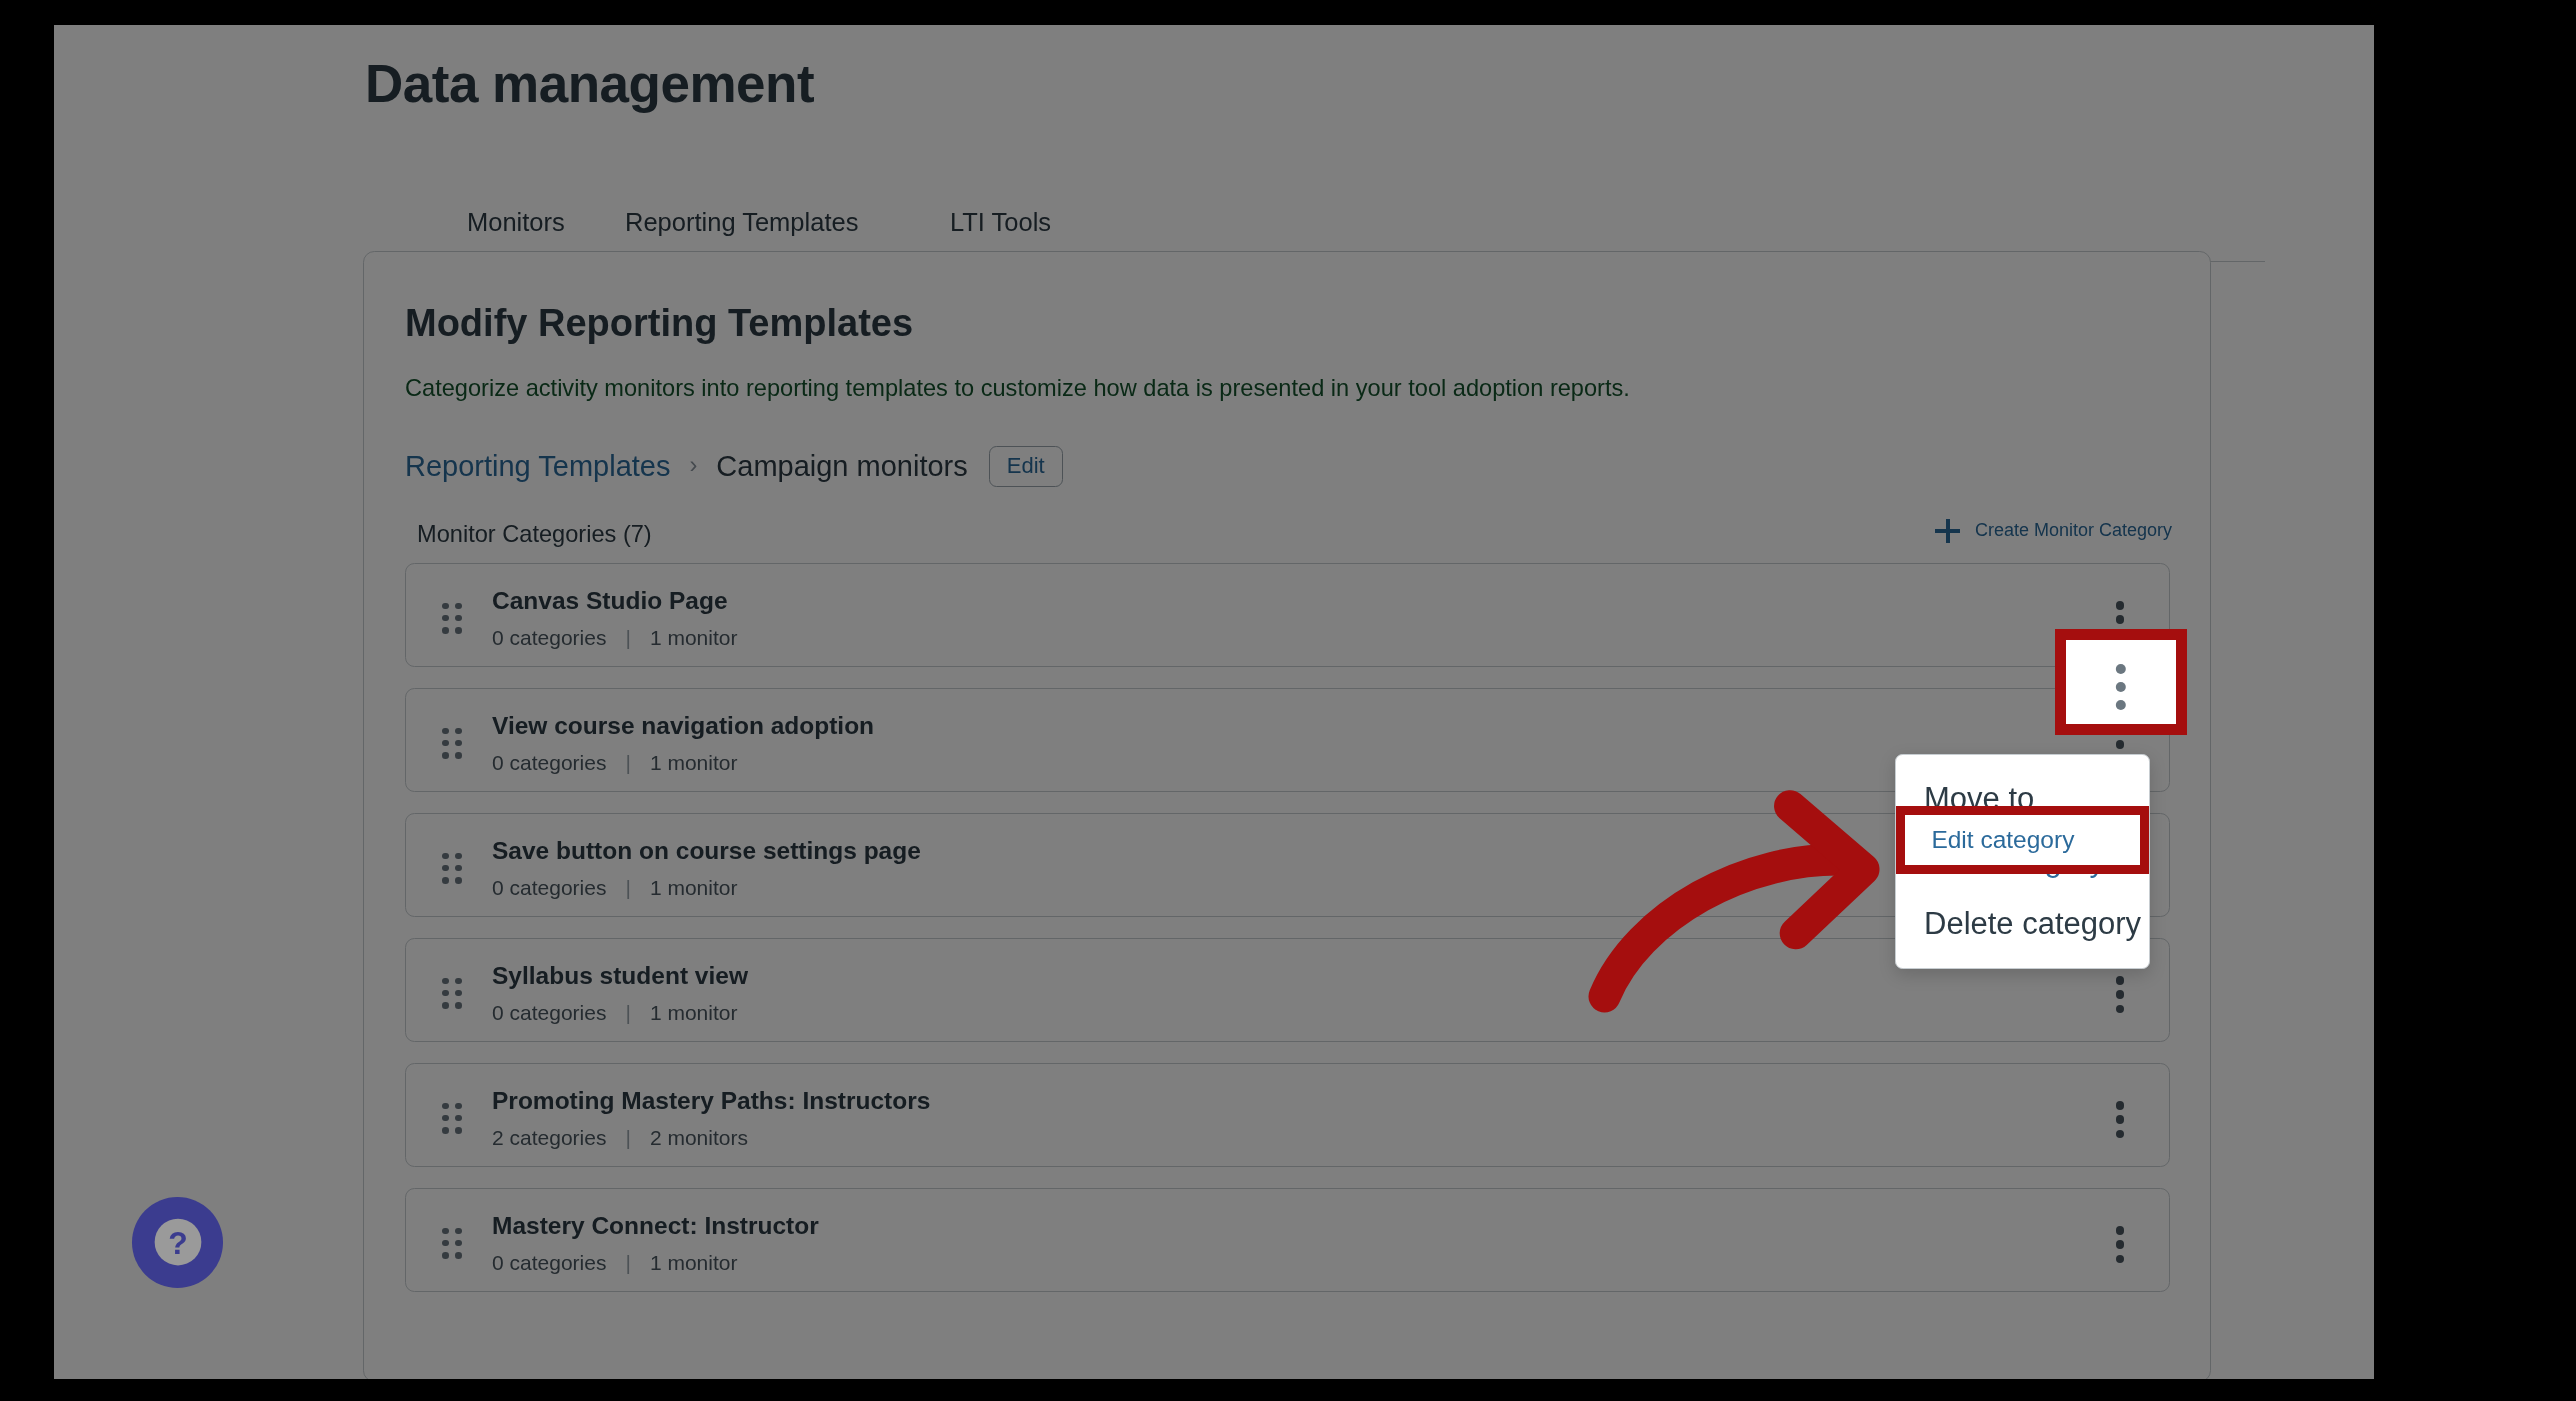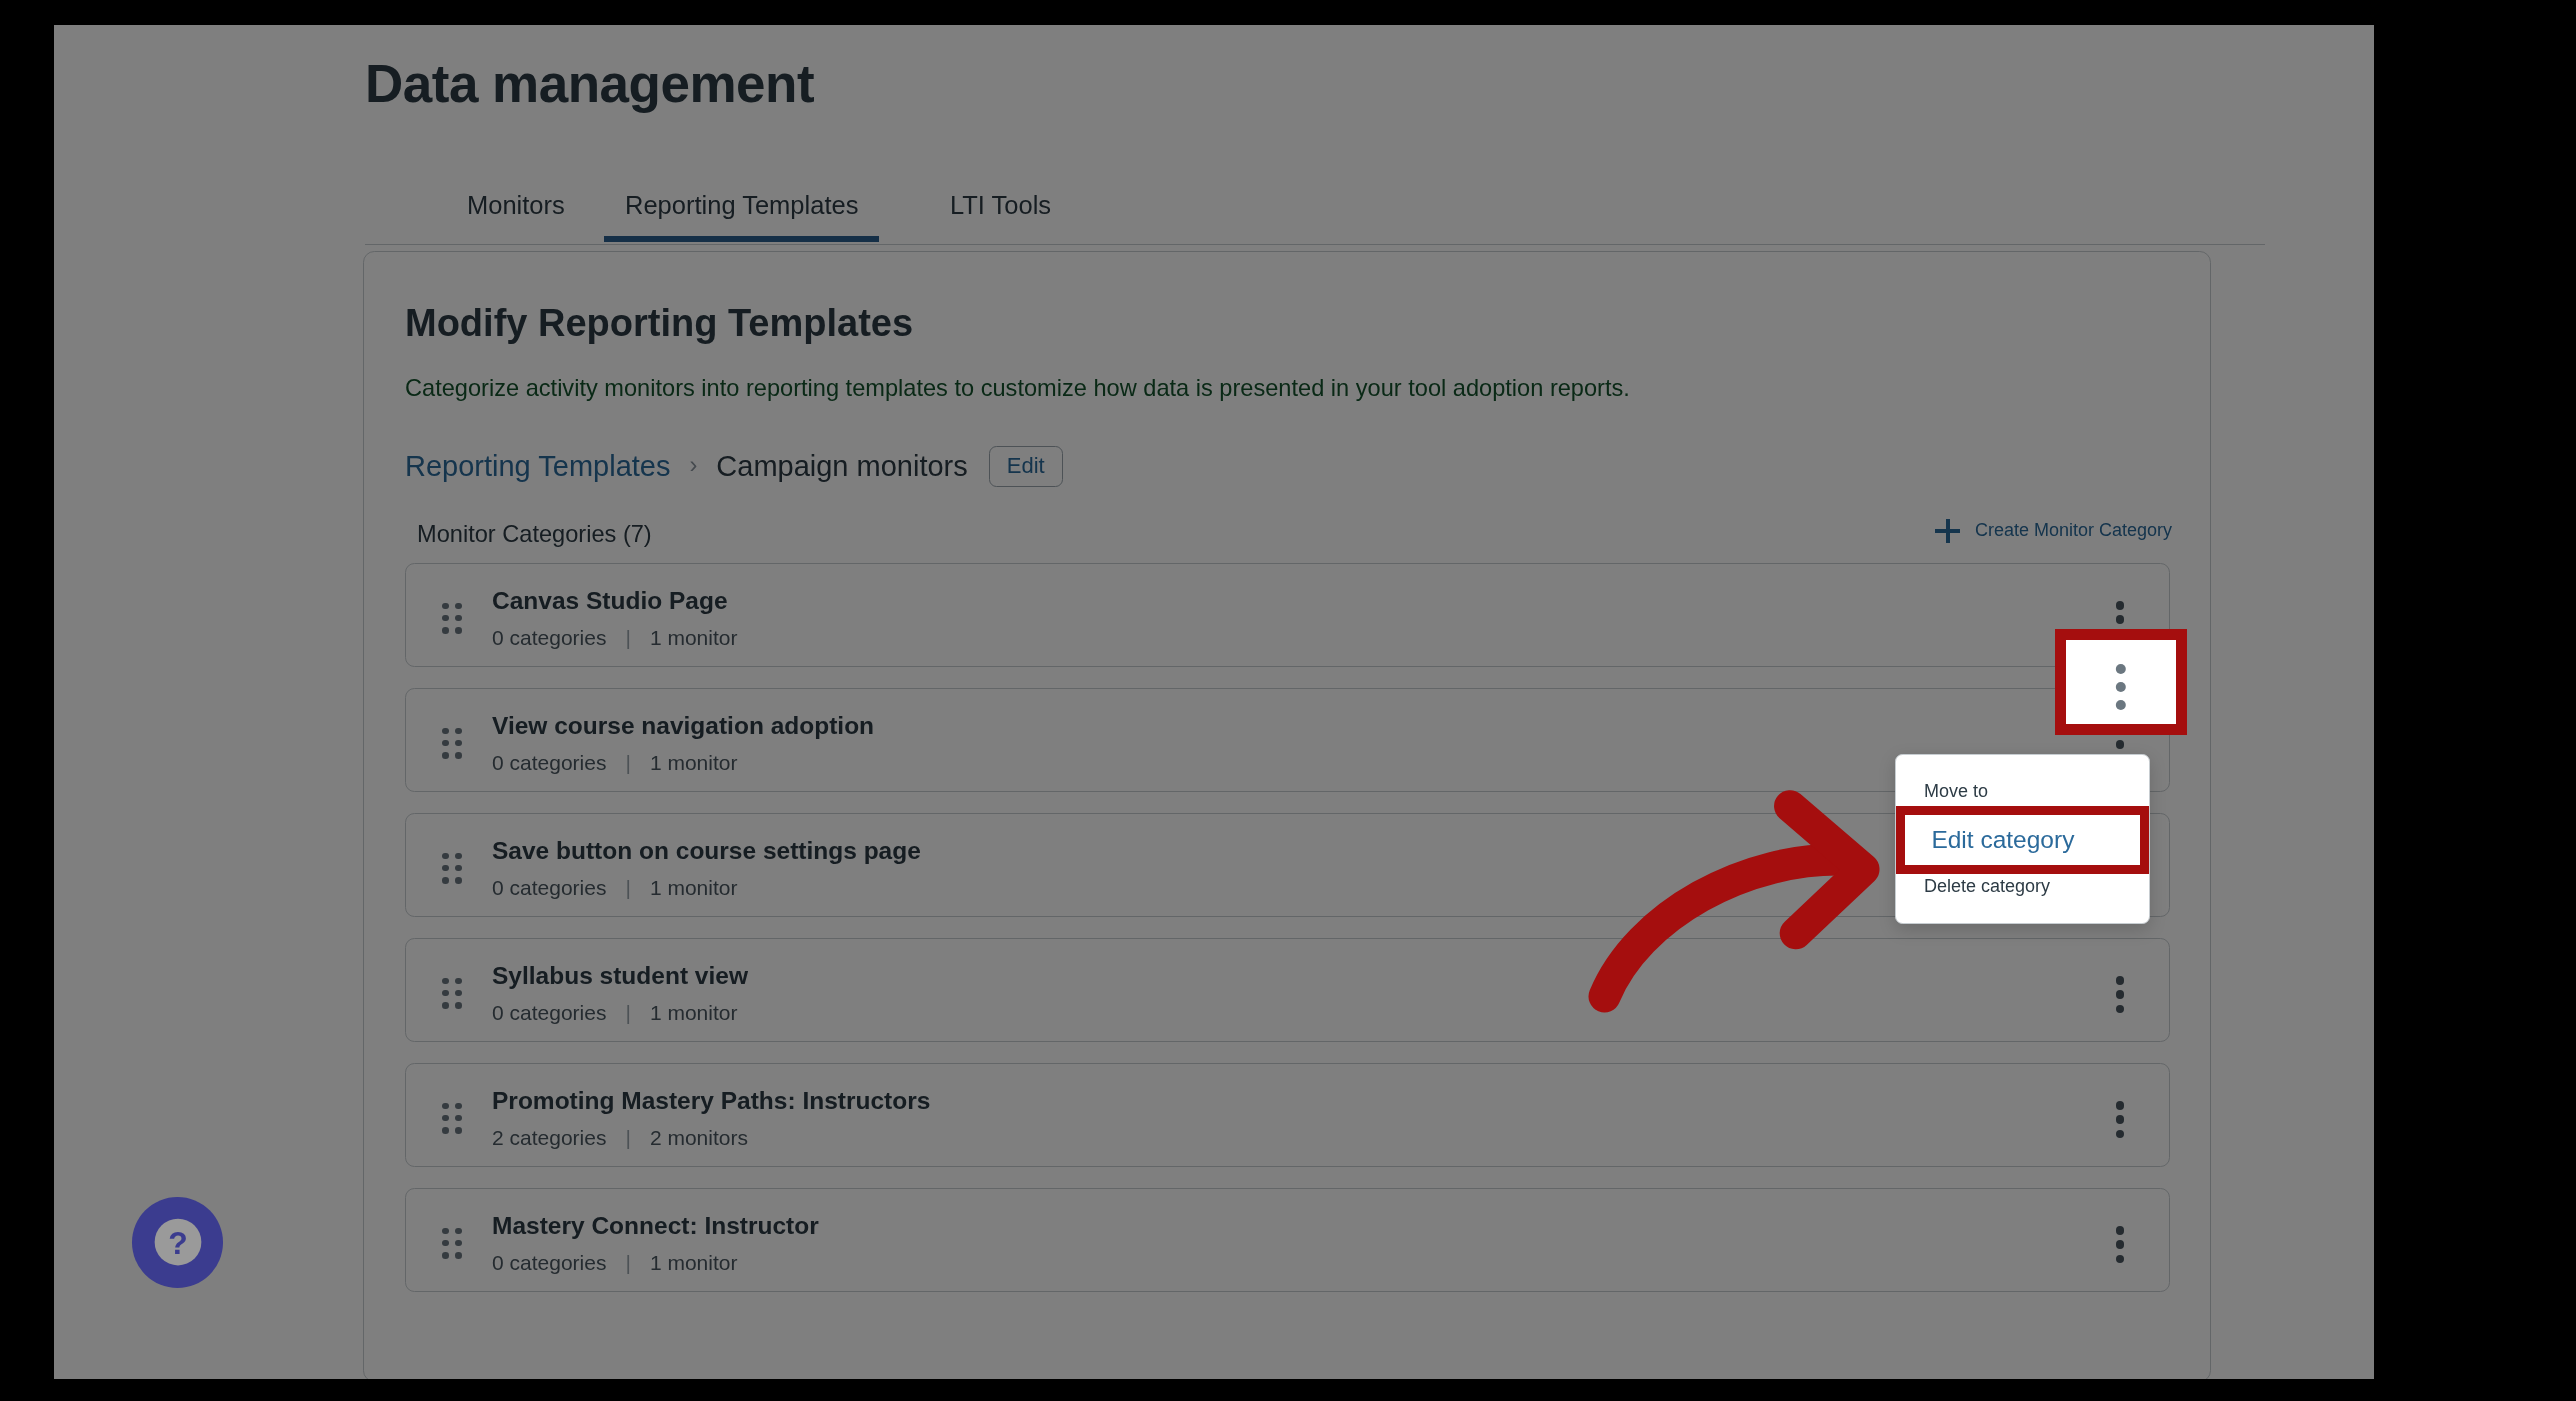--- a/index.html
+++ b/index.html
@@ -52,21 +52,21 @@
     font-size: 53px;
     font-weight: bold;
     color: #2d3b45;
     letter-spacing: -0.5px;
   }
 
   
   .tabbar {
     position: absolute;
     left: 311px;
-    top: 158px;
+    top: 175px;
     width: 1900px;
     height: 61px;
     border-bottom: 1.9px solid #c7cdd1;
   }
   .tab {
     position: absolute;
     top: 0;
     height: 59px;
     line-height: 45px;
     font-size: 25.5px;
@@ -294,21 +294,21 @@
     top: 729px;
     width: 253px;
     background: #ffffff;
     border: 1.9px solid #c7cdd1;
     border-radius: 7.5px;
     box-shadow: 0 5.7px 17px rgba(0,0,0,0.16);
     padding: 13.2px 0;
     z-index: 55;
   }
   .menu-item {
-    font-size: 18px;
+    font-size: 31px;
     color: #2d3b45;
     padding: 13.2px 28px;
     cursor: pointer;
     white-space: nowrap;
   }
   
   .menu-item.highlight {
     color: #2b6a9b;
   }
 

